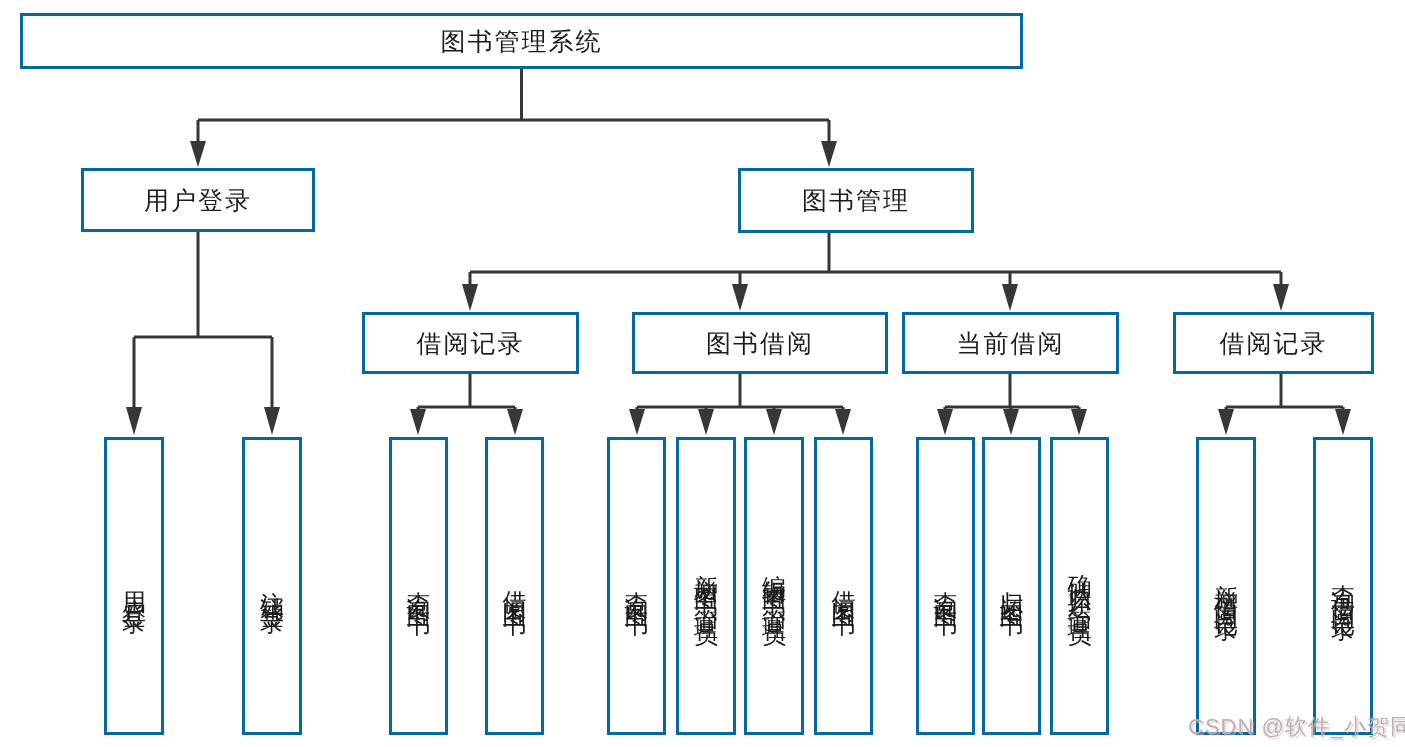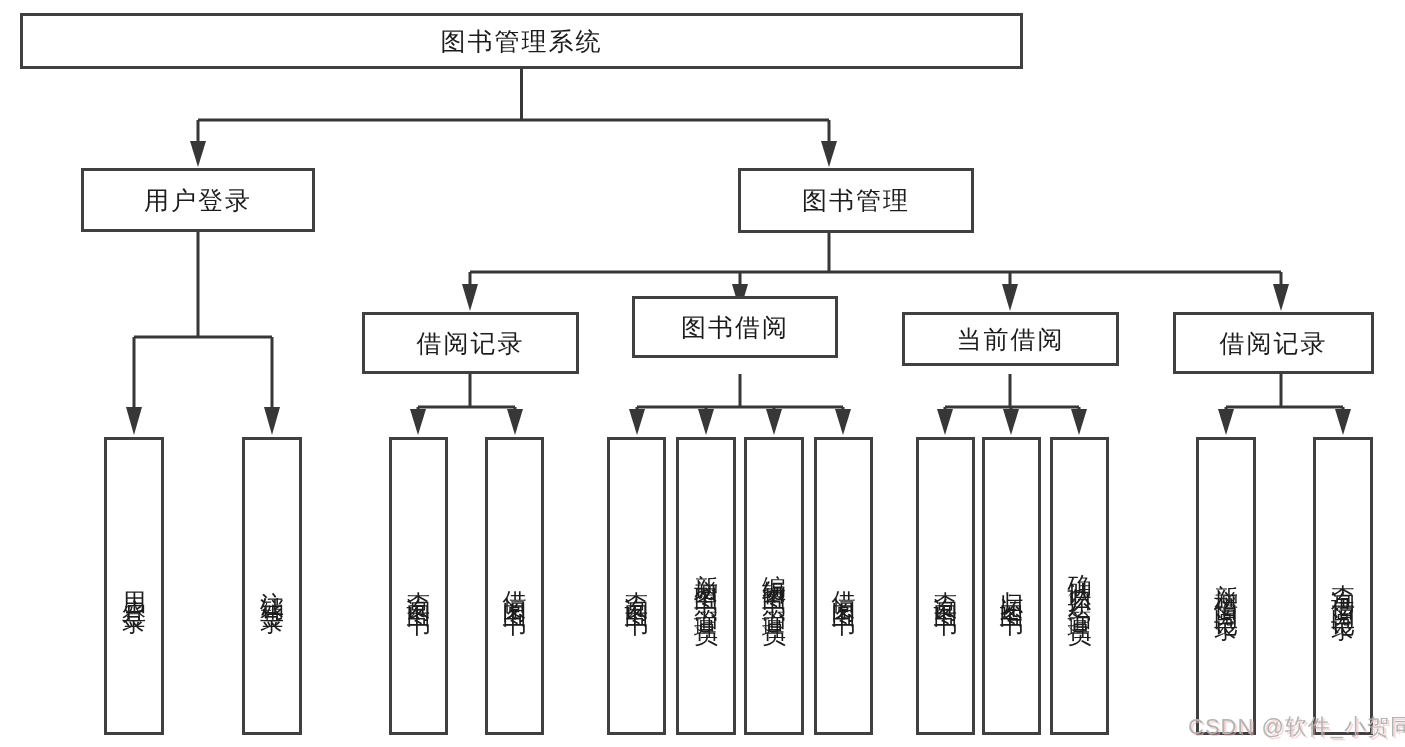--- a/index.html
+++ b/index.html
@@ -8,21 +8,21 @@
     width: 1405px;
     height: 747px;
     background: #ffffff;
     font-family: "Liberation Sans", "DejaVu Sans", sans-serif;
     overflow: hidden;
   }
   #wires { position: absolute; left: 0; top: 0; z-index: 1; }
   .node {
     position: absolute;
     box-sizing: border-box;
-    border: 3px solid #404040;
+    border: 3px solid #0369a1;
     background: #ffffff;
     display: flex;
     align-items: center;
     justify-content: center;
     z-index: 2;
     color: #1c1c1c;
   }
   .node.h span {
     font-size: 25px;
     letter-spacing: 2px;
@@ -95,24 +95,24 @@
   <div class="node h" style="left:81px; top:168px; width:234px; height:64px">
     <span>用户登录</span>
   </div>
   <div class="node h" style="left:738px; top:168px; width:236px; height:65px">
     <span>图书管理</span>
   </div>
 
   <div class="node h" style="left:362px; top:312px; width:217px; height:62px">
     <span>借阅记录</span>
   </div>
-  <div class="node h" style="left:632px; top:296px; width:206px; height:62px">
+  <div class="node h" style="left:632px; top:312px; width:256px; height:62px">
     <span>图书借阅</span>
   </div>
-  <div class="node h" style="left:902px; top:312px; width:217px; height:54px">
+  <div class="node h" style="left:902px; top:312px; width:217px; height:62px">
     <span>当前借阅</span>
   </div>
   <div class="node h" style="left:1173px; top:312px; width:201px; height:62px">
     <span>借阅记录</span>
   </div>
 
   <div class="node leaf" style="left:104px; top:437px; width:60px; height:298px">
     <span>用户登录</span>
   </div>
   <div class="node leaf" style="left:242px; top:437px; width:60px; height:298px">

